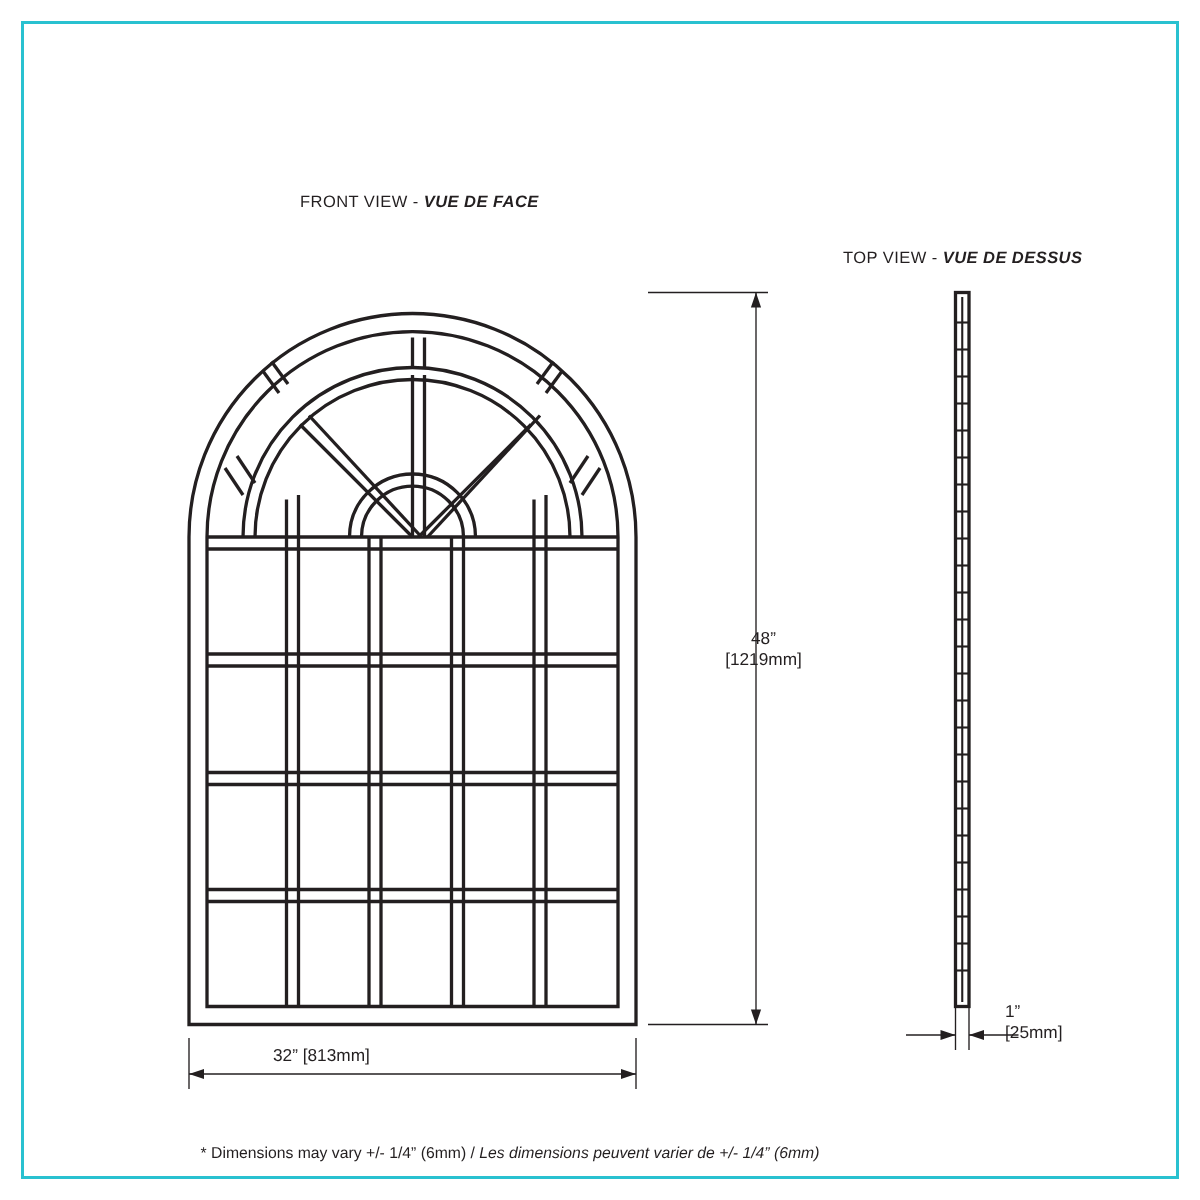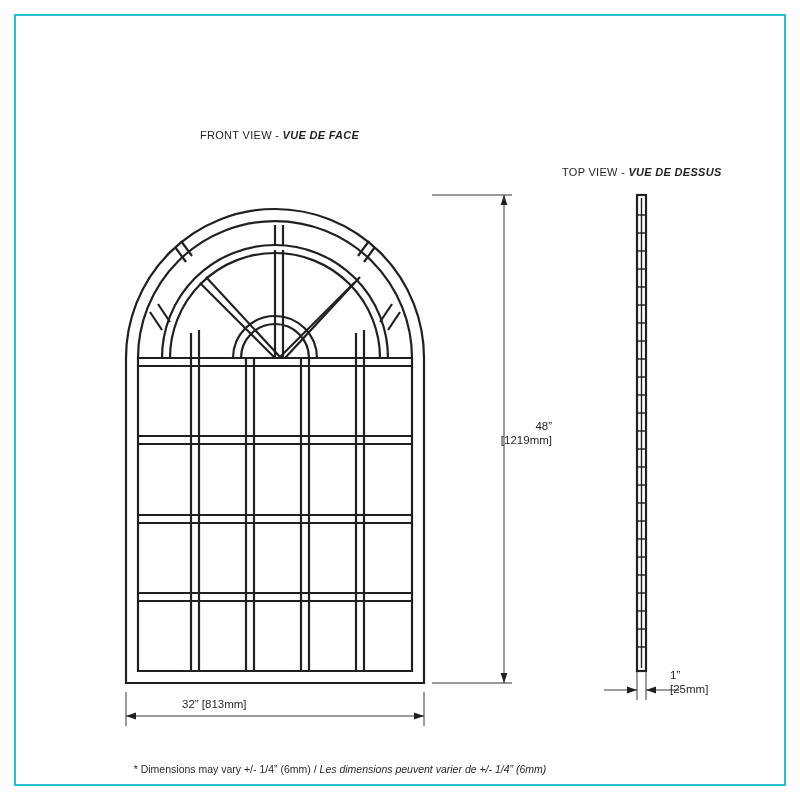--- a/index.html
+++ b/index.html
@@ -58,21 +58,21 @@
     font-size: 11.5px;
     line-height: 14px;
     text-align: left;
     white-space: nowrap;
     color: #231f20;
   }
   #height-label {
     left: 466px;
     top: 419px;
     width: 86px;
-    text-align: right;
+    text-align: center;
   }
   #width-label {
     left: 182px;
     top: 697px;
     width: 180px;
   }
   #depth-label {
     left: 670px;
     top: 668px;
     width: 70px;

